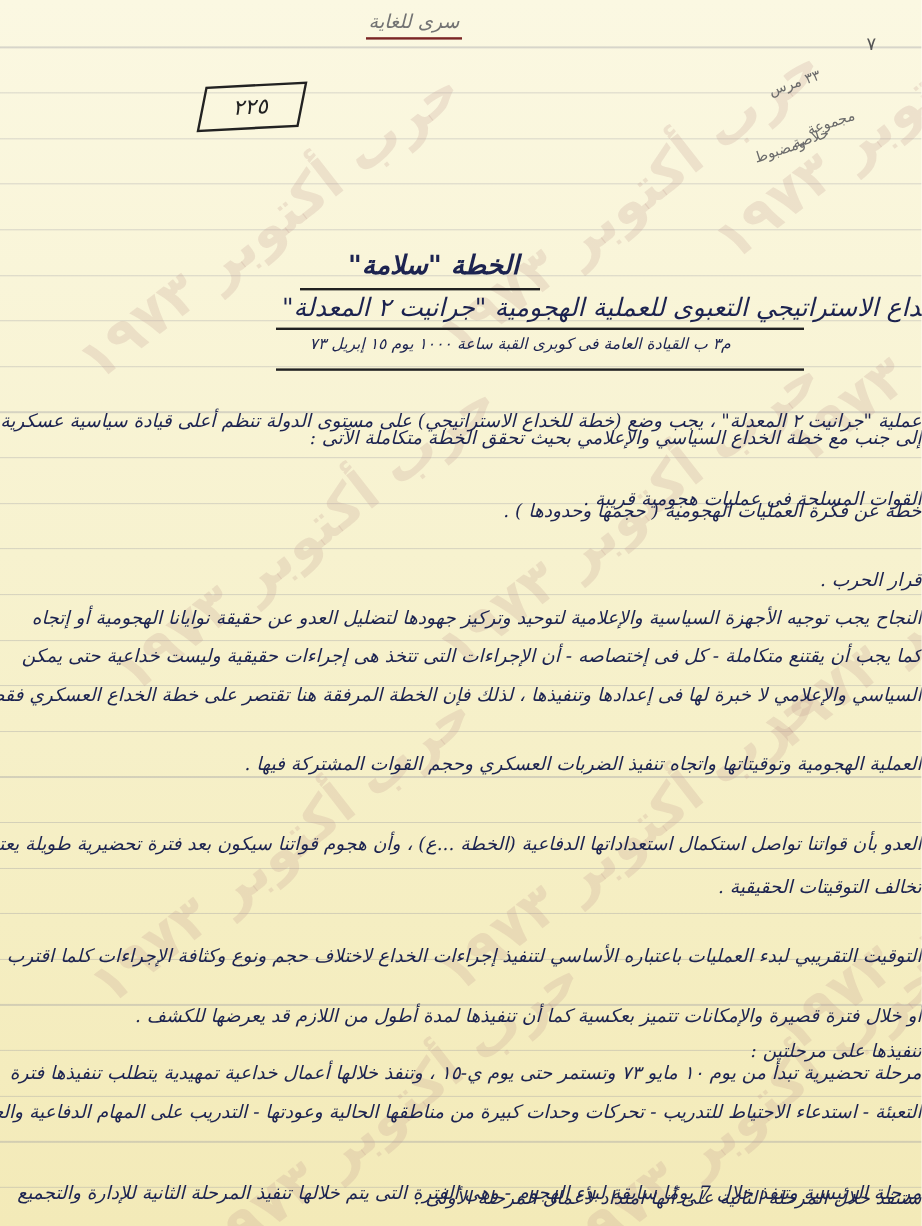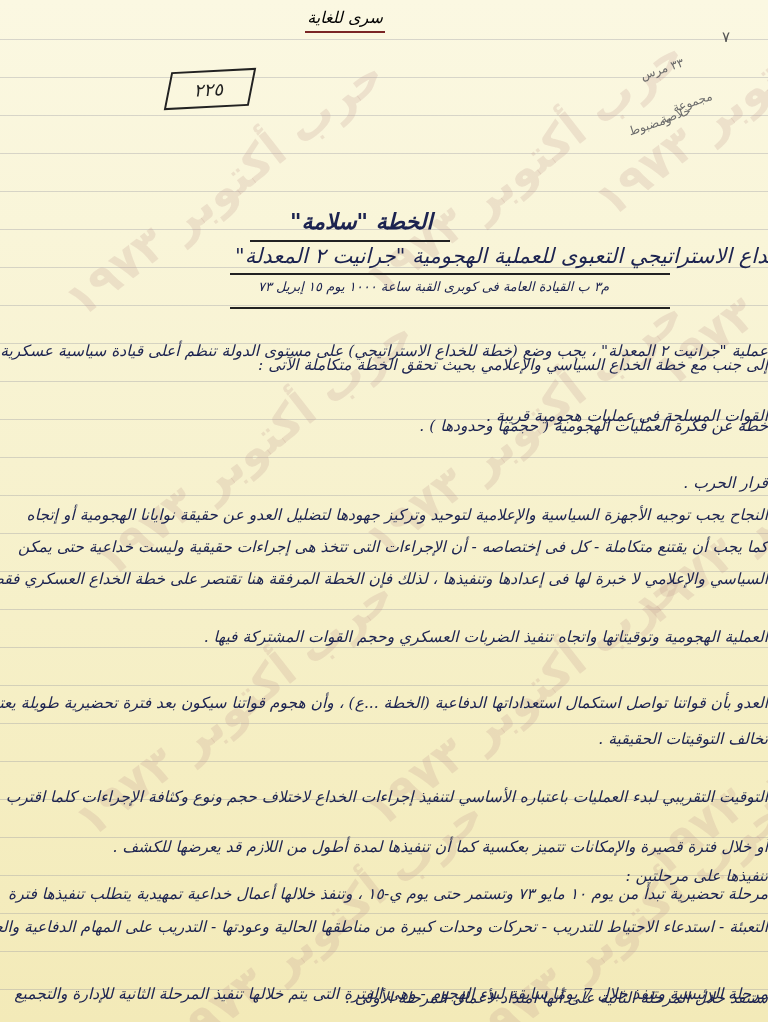--- a/index.html
+++ b/index.html
@@ -17,21 +17,21 @@
     position:absolute; color:rgba(190,150,140,0.22); font-size:46px; font-weight:bold;
     transform: rotate(-38deg); white-space:nowrap; direction:rtl;
     font-family:"DejaVu Sans", sans-serif; pointer-events:none;
   }
   .hw {
     position:absolute; direction:rtl; white-space:nowrap;
     color:#1c2350; font-family:"DejaVu Serif", serif; font-style:italic;
   }
   .secret {
     left:305px; top:8px; width:80px; text-align:center;
-    color:#000000; font-size:16px;
+    color:#737373; font-size:16px;
     border-bottom:2px solid #7a2525; padding-bottom:4px;
   }
   .stamp {
     position:absolute; left:168px; top:70px; width:80px; height:34px;
     border:2px solid #222; transform: skewX(-14deg) rotate(-3deg);
     display:flex; align-items:center; justify-content:center;
     color:#222; font-size:18px; font-family:"DejaVu Serif", serif;
   }
   .corner-note { color:#6b6b6b; font-size:12px; position:absolute; direction:rtl; }
   .title { left:290px; top:208px; font-size:22px; font-weight:bold; }

